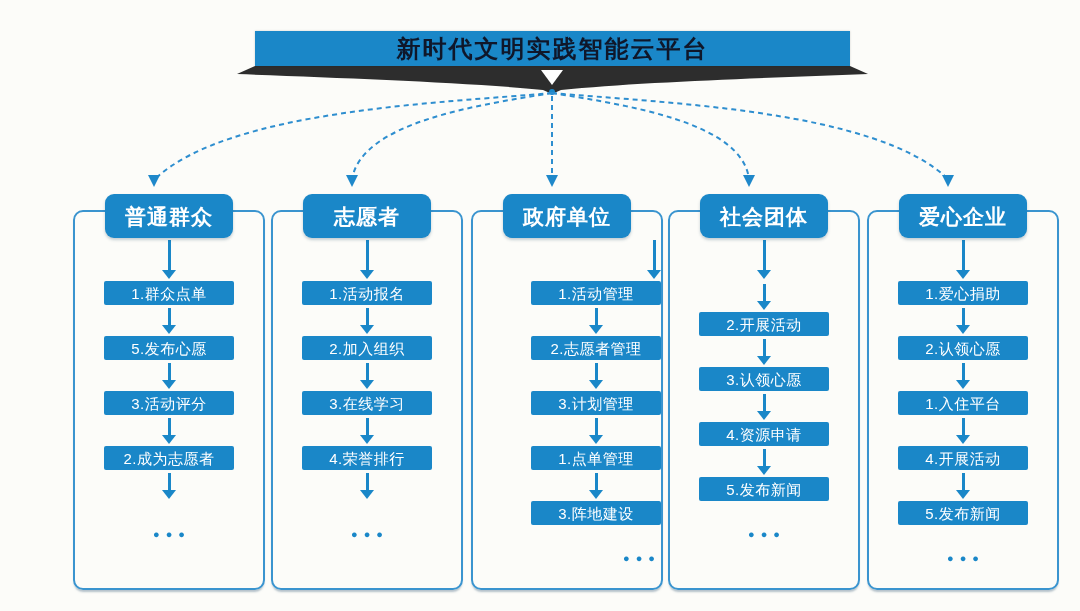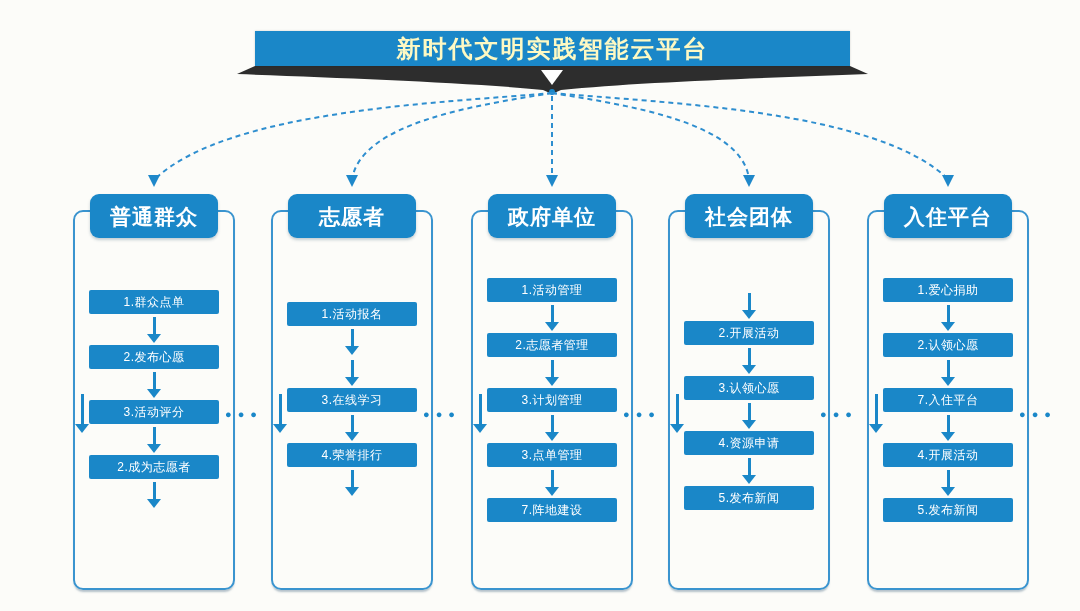--- a/index.html
+++ b/index.html
@@ -19,37 +19,37 @@
 
   
   .banner{
     position:absolute;left:255px;top:31px;width:595px;height:35px;
     background:var(--accent);
     display:flex;align-items:center;justify-content:center;
     z-index:3;
     box-shadow:0 0 2px rgba(0,0,0,.18);
   }
   .banner span{
-    color:#fef9c3;font-size:24px;font-weight:700;letter-spacing:2px;line-height:1;
+    color:#0f172a;font-size:24px;font-weight:700;letter-spacing:2px;line-height:1;
   }
 
   
   .overlay{position:absolute;inset:0;z-index:1;pointer-events:none;}
 
   
   .columns{position:absolute;inset:0;z-index:2;}
   .column{
-    position:absolute;top:210px;width:162px;height:380px;
+    position:absolute;top:210px;width:192px;height:380px;
     border:2px solid #3a94cf;border-radius:10px;
     box-shadow:0 3px 2px -1px rgba(110,135,155,.5);
-    display:flex;flex-direction:row;align-items:center;
+    display:flex;flex-direction:column;align-items:center;
   }
   .column:nth-child(1){left:73px;}
   .column:nth-child(2){left:271px;}
-  .column:nth-child(3){left:471px;}
+  .column:nth-child(3){left:471px;align-items:flex-end;}
   .column:nth-child(4){left:668px;}
   .column:nth-child(5){left:867px;}
 
   .col-header{
     position:absolute;top:-18px;left:50%;transform:translateX(-50%);
     width:128px;height:44px;border-radius:9px;
     background:var(--accent);
     display:flex;align-items:center;justify-content:center;
     box-shadow:0 2px 3px rgba(30,70,100,.25);
   }
@@ -69,21 +69,21 @@
   }
   .arrow-long{margin-top:24px;height:45px;padding:4px 0 2px;}
   .arrow-short{height:31px;padding:3px 0 2px;}
 
   .steps{display:flex;flex-direction:column;align-items:center;flex:none;}
   .step{
     width:130px;height:24px;flex:none;border-radius:2px;
     background:var(--accent);
     display:flex;align-items:center;justify-content:center;
   }
-  .step span{color:#fff;font-size:12px;line-height:1;letter-spacing:.5px;white-space:nowrap;}
+  .step span{color:#fff;font-size:15px;line-height:1;letter-spacing:.5px;white-space:nowrap;}
 
   .more{
     margin-top:28px;
     color:var(--accent);
     font-size:11px;font-weight:700;letter-spacing:6px;
     padding-left:6px; 
     line-height:1;
   }
 </style>
 </head>
@@ -127,21 +127,21 @@
     <div class="col-header">
       <span>普通群众</span>
     </div>
     <div class="arrow arrow-long"></div>
     <div class="steps">
           <div class="step">
             <span>1.群众点单</span>
           </div>
           <div class="arrow arrow-short"></div>
           <div class="step">
-            <span>2.发布心愿</span>
+            <span>5.发布心愿</span>
           </div>
           <div class="arrow arrow-short"></div>
           <div class="step">
             <span>3.活动评分</span>
           </div>
           <div class="arrow arrow-short"></div>
           <div class="step">
             <span>2.成为志愿者</span>
           </div>
           <div class="arrow arrow-short"></div>
@@ -151,20 +151,23 @@
       <div class="column">
     <div class="col-header">
       <span>志愿者</span>
     </div>
     <div class="arrow arrow-long"></div>
     <div class="steps">
           <div class="step">
             <span>1.活动报名</span>
           </div>
           <div class="arrow arrow-short"></div>
+          <div class="step">
+            <span>2.加入组织</span>
+          </div>
           <div class="arrow arrow-short"></div>
           <div class="step">
             <span>3.在线学习</span>
           </div>
           <div class="arrow arrow-short"></div>
           <div class="step">
             <span>4.荣誉排行</span>
           </div>
           <div class="arrow arrow-short"></div>
         </div>
@@ -182,25 +185,25 @@
           <div class="arrow arrow-short"></div>
           <div class="step">
             <span>2.志愿者管理</span>
           </div>
           <div class="arrow arrow-short"></div>
           <div class="step">
             <span>3.计划管理</span>
           </div>
           <div class="arrow arrow-short"></div>
           <div class="step">
-            <span>3.点单管理</span>
-          </div>
-          <div class="arrow arrow-short"></div>
-          <div class="step">
-            <span>7.阵地建设</span>
+            <span>1.点单管理</span>
+          </div>
+          <div class="arrow arrow-short"></div>
+          <div class="step">
+            <span>3.阵地建设</span>
           </div>
         </div>
     <div class="more">●●●</div>
   </div>
       <div class="column">
     <div class="col-header">
       <span>社会团体</span>
     </div>
     <div class="arrow arrow-long"></div>
     <div class="steps">
@@ -218,34 +221,34 @@
           </div>
           <div class="arrow arrow-short"></div>
           <div class="step">
             <span>5.发布新闻</span>
           </div>
         </div>
     <div class="more">●●●</div>
   </div>
       <div class="column">
     <div class="col-header">
-      <span>入住平台</span>
+      <span>爱心企业</span>
     </div>
     <div class="arrow arrow-long"></div>
     <div class="steps">
           <div class="step">
             <span>1.爱心捐助</span>
           </div>
           <div class="arrow arrow-short"></div>
           <div class="step">
             <span>2.认领心愿</span>
           </div>
           <div class="arrow arrow-short"></div>
           <div class="step">
-            <span>7.入住平台</span>
+            <span>1.入住平台</span>
           </div>
           <div class="arrow arrow-short"></div>
           <div class="step">
             <span>4.开展活动</span>
           </div>
           <div class="arrow arrow-short"></div>
           <div class="step">
             <span>5.发布新闻</span>
           </div>
         </div>

